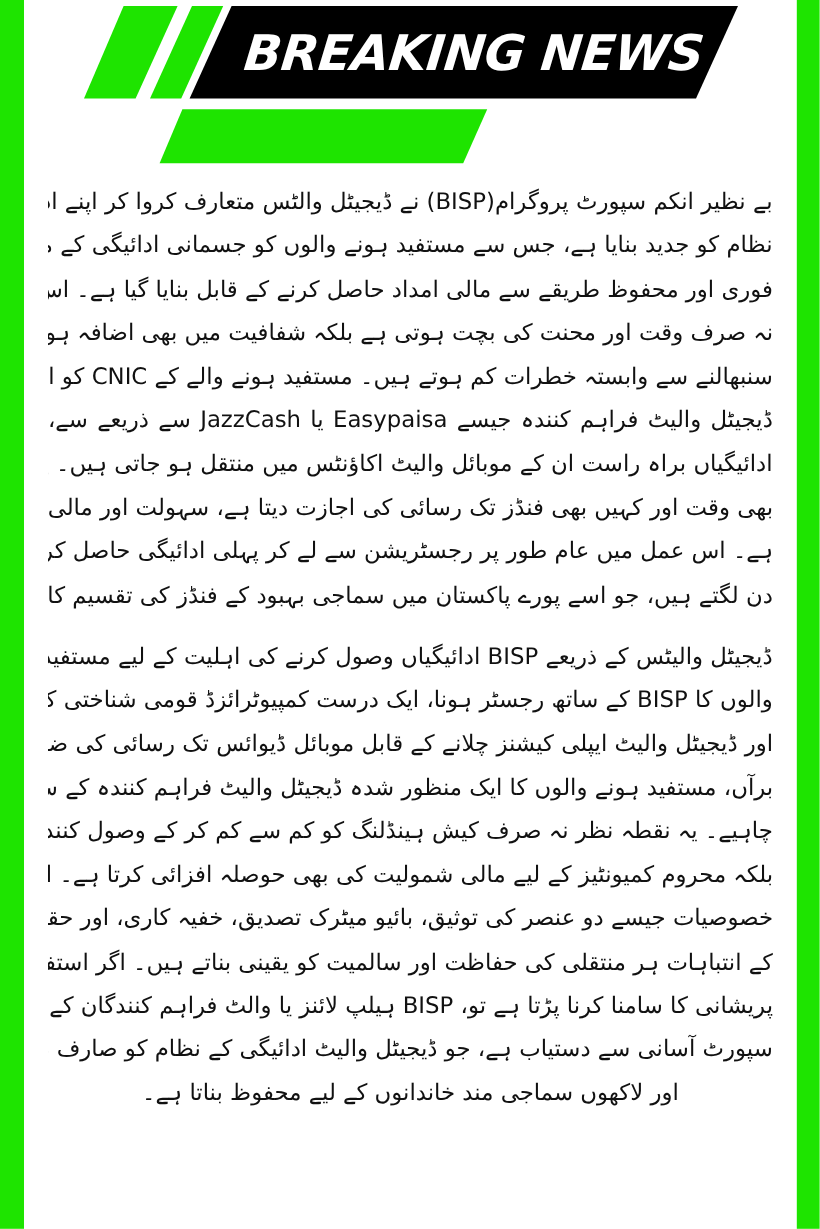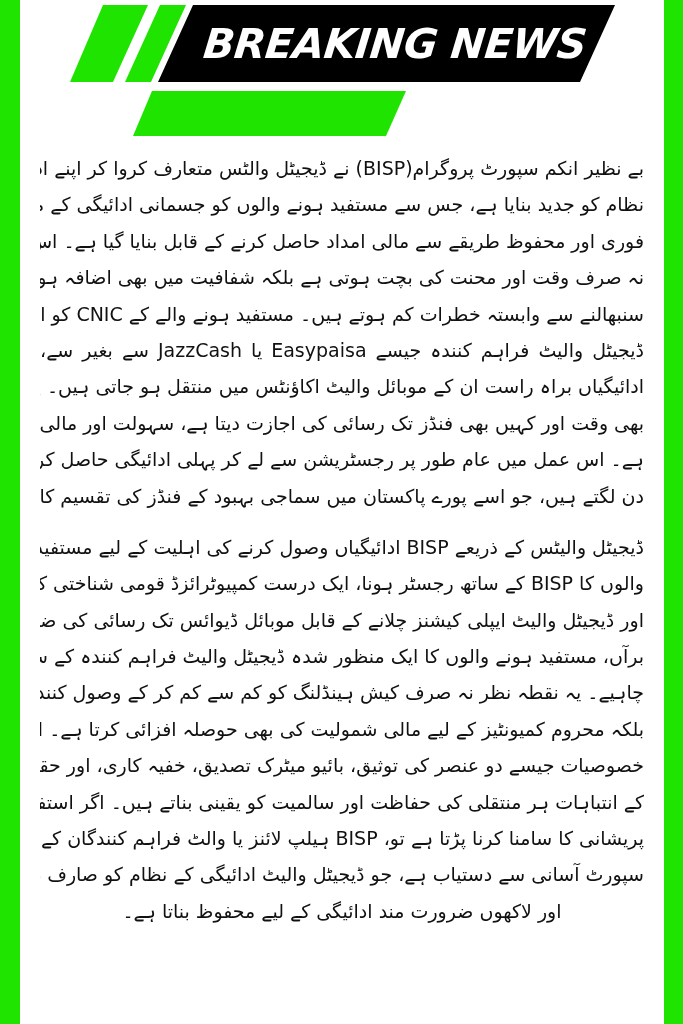--- a/index.html
+++ b/index.html
@@ -46,32 +46,32 @@
   <div class="banner-title">BREAKING NEWS</div>
 </div>
 
 <div class="article">
   <div class="para">
     <span class="line">بے نظیر انکم سپورٹ پروگرام(BISP) نے ڈیجیٹل والٹس متعارف کروا کر اپنے ادائیگی کے</span>
     <span class="line">نظام کو جدید بنایا ہے، جس سے مستفید ہونے والوں کو جسمانی ادائیگی کے مراکز کا دورہ کیے بغیر</span>
     <span class="line">فوری اور محفوظ طریقے سے مالی امداد حاصل کرنے کے قابل بنایا گیا ہے۔ اس ڈیجیٹل منتقلی سے</span>
     <span class="line">نہ صرف وقت اور محنت کی بچت ہوتی ہے بلکہ شفافیت میں بھی اضافہ ہوتا ہے اور کیش کو</span>
     <span class="line">سنبھالنے سے وابستہ خطرات کم ہوتے ہیں۔ مستفید ہونے والے کے CNIC کو ایک مجاز</span>
-    <span class="line">ڈیجیٹل والیٹ فراہم کنندہ جیسے Easypaisa یا JazzCash سے بغیر سے،</span>
+    <span class="line">ڈیجیٹل والیٹ فراہم کنندہ جیسے Easypaisa یا JazzCash سے ذریعے سے،</span>
     <span class="line">ادائیگیاں براہ راست ان کے موبائل والیٹ اکاؤنٹس میں منتقل ہو جاتی ہیں۔ یہ صارفین کو کسی</span>
     <span class="line">بھی وقت اور کہیں بھی فنڈز تک رسائی کی اجازت دیتا ہے، سہولت اور مالی آزادی کو فروغ دیتا</span>
     <span class="line">ہے۔ اس عمل میں عام طور پر رجسٹریشن سے لے کر پہلی ادائیگی حاصل کرنے تک 7 سے 10</span>
     <span class="line">دن لگتے ہیں، جو اسے پورے پاکستان میں سماجی بہبود کے فنڈز کی تقسیم کا ایک تیز اور قابل اعتماد</span>
   </div>
   <div class="para">
     <span class="line">ڈیجیٹل والیٹس کے ذریعے BISP ادائیگیاں وصول کرنے کی اہلیت کے لیے مستفید ہونے</span>
     <span class="line">والوں کا BISP کے ساتھ رجسٹر ہونا، ایک درست کمپیوٹرائزڈ قومی شناختی کارڈ (CNIC) ہونا</span>
     <span class="line">اور ڈیجیٹل والیٹ ایپلی کیشنز چلانے کے قابل موبائل ڈیوائس تک رسائی کی ضرورت ہے۔ مزید</span>
     <span class="line">برآں، مستفید ہونے والوں کا ایک منظور شدہ ڈیجیٹل والیٹ فراہم کنندہ کے ساتھ اندراج ہونا</span>
     <span class="line">چاہیے۔ یہ نقطہ نظر نہ صرف کیش ہینڈلنگ کو کم سے کم کر کے وصول کنندگان کی حفاظت کرتا ہے</span>
     <span class="line">بلکہ محروم کمیونٹیز کے لیے مالی شمولیت کی بھی حوصلہ افزائی کرتا ہے۔ اعلی درجے کی حفاظتی</span>
     <span class="line">خصوصیات جیسے دو عنصر کی توثیق، بائیو میٹرک تصدیق، خفیہ کاری، اور حقیقی وقت میں لین دین</span>
     <span class="line">کے انتباہات ہر منتقلی کی حفاظت اور سالمیت کو یقینی بناتے ہیں۔ اگر استفادہ کنندگان کو کسی قسم کی</span>
     <span class="line">پریشانی کا سامنا کرنا پڑتا ہے تو، BISP ہیلپ لائنز یا والٹ فراہم کنندگان کے ذریعے وقف کسٹمر</span>
     <span class="line">سپورٹ آسانی سے دستیاب ہے، جو ڈیجیٹل والیٹ ادائیگی کے نظام کو صارف دوست، قابل رسائی</span>
-    <span class="line last">اور لاکھوں ضرورت مند ادائیگی کے لیے محفوظ بناتا ہے۔</span>
+    <span class="line last">اور لاکھوں سماجی مند خاندانوں کے لیے محفوظ بناتا ہے۔</span>
   </div>
 </div>
 
 </body></html>

